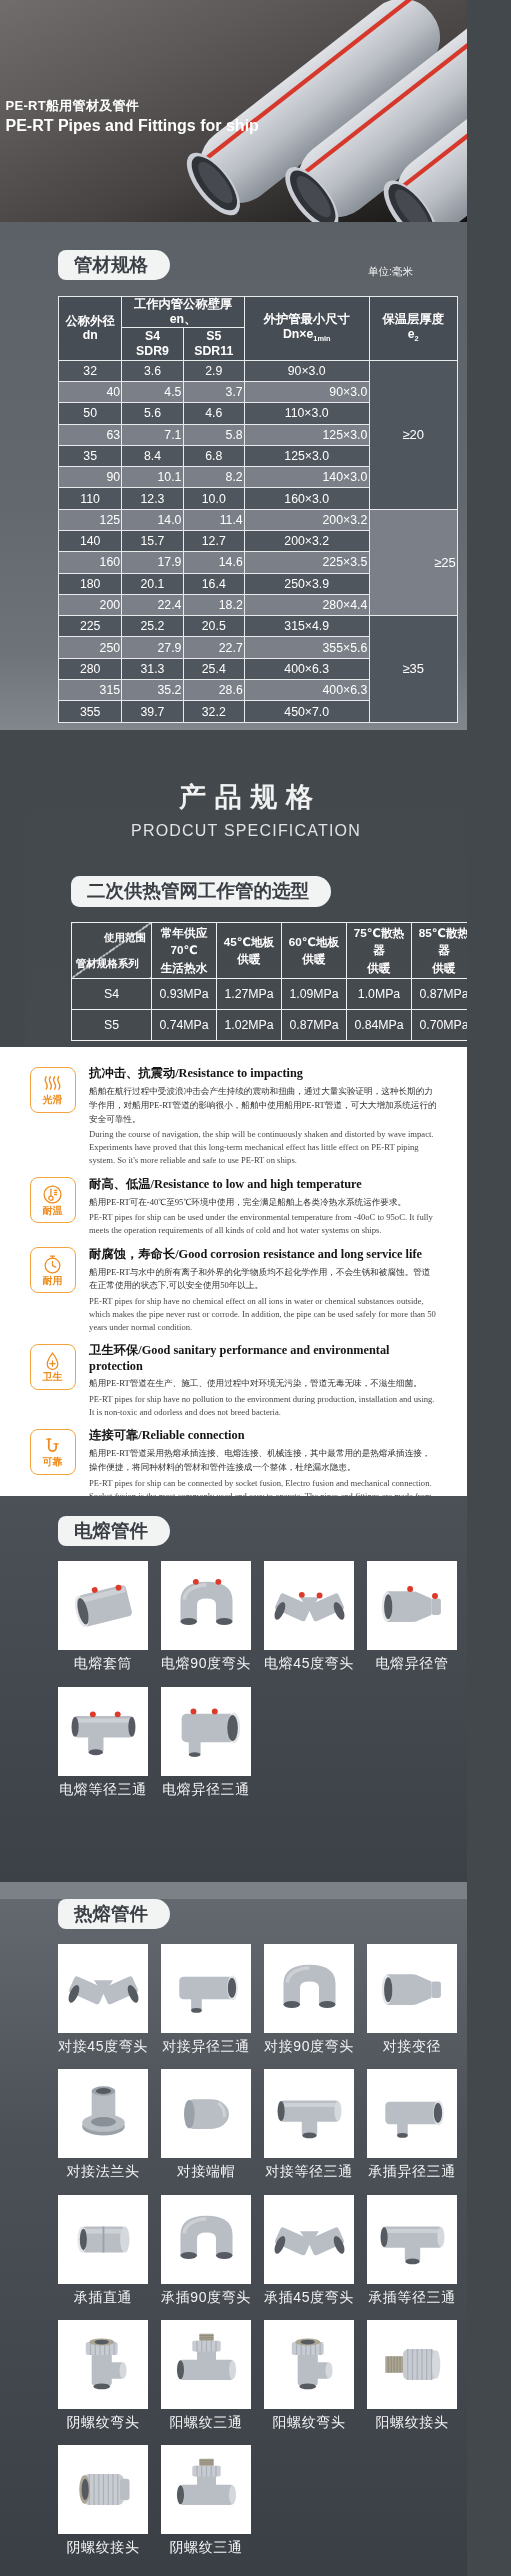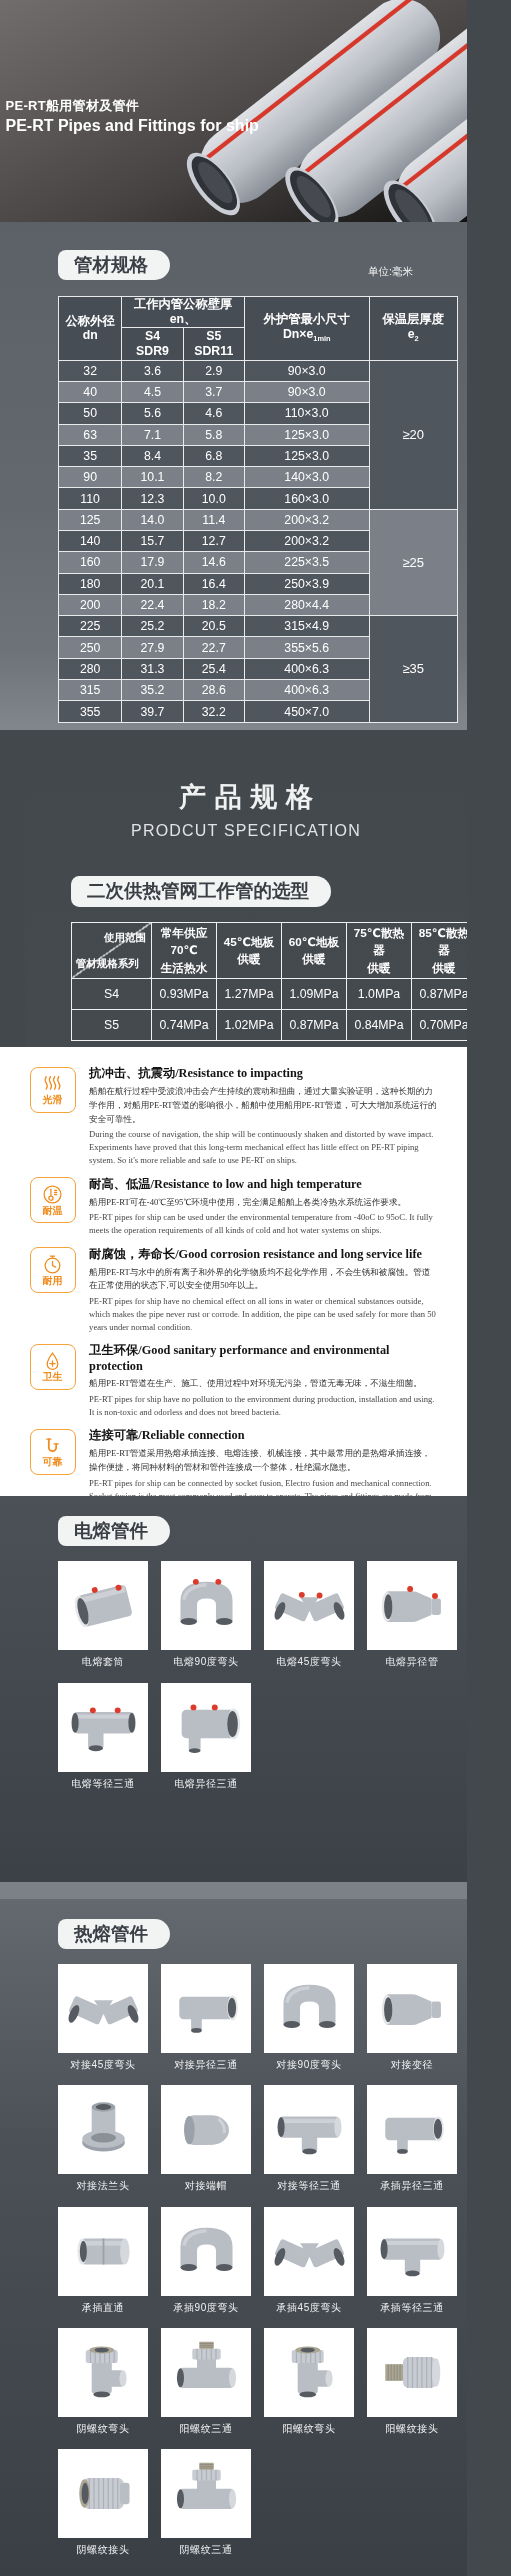--- a/index.html
+++ b/index.html
@@ -23,21 +23,21 @@
   .spec-top{display:flex;align-items:flex-end;justify-content:space-between;padding-right:54px;}
   .spec-top .pill{margin-left:58px;}
   .unit-note{color:#f2f3f4;font-size:10.5px;padding-bottom:1.2px;}
   table.t1{border-collapse:collapse;margin:16px 0 0 58px;width:400px;color:#fff;table-layout:fixed;}
   table.t1 th,table.t1 td{border:0.6px solid #e8eaec;text-align:center;vertical-align:middle;padding:0 1.2px;}
   table.t1 thead th{background:#474d55;font-size:12.3px;font-weight:bold;line-height:1.2;}
   table.t1 thead tr.hr1 th{height:21px;}
   table.t1 thead tr.hr2 th{height:32px;}
   table.t1 td{height:20.3px;font-size:12.3px;}
   table.t1 tr.rowA td{background:#50565e;}
-  table.t1 tr.rowB td{background:#7b8088;}
+  table.t1 tr.rowB td{background:#7b8088;text-align:right;}
   table.t1 td.ins{background:#575d65;font-size:13px;}
   .c-dn{width:63px}.c-s4{width:61px}.c-s5{width:61px}.c-dne{width:124px}.c-ins{width:88px}
   sub.small{font-size:7.4px;}
 
   
   .sec-dark{height:317px;box-sizing:border-box;padding-top:49px;
     background:linear-gradient(180deg,#43484d 0%,#454a4f 100%);margin-left:25px;}
   .ps-title{text-align:center;color:#f0f1f1;font-size:27px;font-weight:bold;letter-spacing:8.6px;text-indent:8.6px;}
   .ps-sub{text-align:center;color:#e2e3e4;font-size:16px;letter-spacing:1.2px;margin-top:7.4px;}
   .sec-dark .pill{margin:36px 0 0 46px;}
@@ -59,28 +59,28 @@
   .flabel{color:#f08c1e;font-weight:bold;font-size:10px;line-height:1;}
   .fcontent{margin-left:13.5px;font-family:Liberation Serif, serif;}
   .ftitle{margin:1.2px 0 3.1px;font-size:12.3px;font-weight:bold;color:#141414;}
   .fzh{margin:0 0 1.8px;font-size:8.6px;color:#303030;line-height:1.6;}
   .fen{margin:0;font-size:8.6px;color:#474747;line-height:1.5;}
 
   
   .sec-ef{height:386px;box-sizing:border-box;padding-top:20.3px;overflow:hidden;
     background:linear-gradient(180deg,#4c5157 0%,#43484e 55%,#3c4147 100%);}
   .divider{height:17px;background:#7c8187;}
-  .sec-sf{height:677px;box-sizing:border-box;padding-top:20px;overflow:hidden;
+  .sec-sf{height:677px;box-sizing:border-box;padding-top:0;overflow:hidden;
     background:linear-gradient(180deg,#64696f 0%,#4c5157 35%,#3a3f45 100%);}
   .sec-ef .pill,.sec-sf .pill{margin-left:58px;}
   .pgrid{width:399px;margin:14.8px 0 0 58px;display:grid;grid-template-columns:repeat(4,90px);column-gap:13px;row-gap:13.5px;}
   .product{text-align:center;}
   .card{width:90px;height:89px;background:#ffffff;display:flex;align-items:center;justify-content:center;}
   .card svg{width:71px;height:71px;}
-  .plabel{margin-top:4.9px;color:#f2f3f4;font-size:10px;letter-spacing:0.6px;}
+  .plabel{margin-top:4.9px;color:#f2f3f4;font-size:14px;letter-spacing:0.6px;}
 </style>
 </head>
 <body>
 
 <svg width="0" height="0" style="position:absolute" aria-hidden="true">
   <defs>
     <linearGradient id="pg" x1="0" y1="0" x2="0" y2="1">
       <stop offset="0" stop-color="#dfe1e5"></stop>
         <stop offset=".55" stop-color="#b9bdc4"></stop>
         <stop offset="1" stop-color="#8a9098"></stop>

